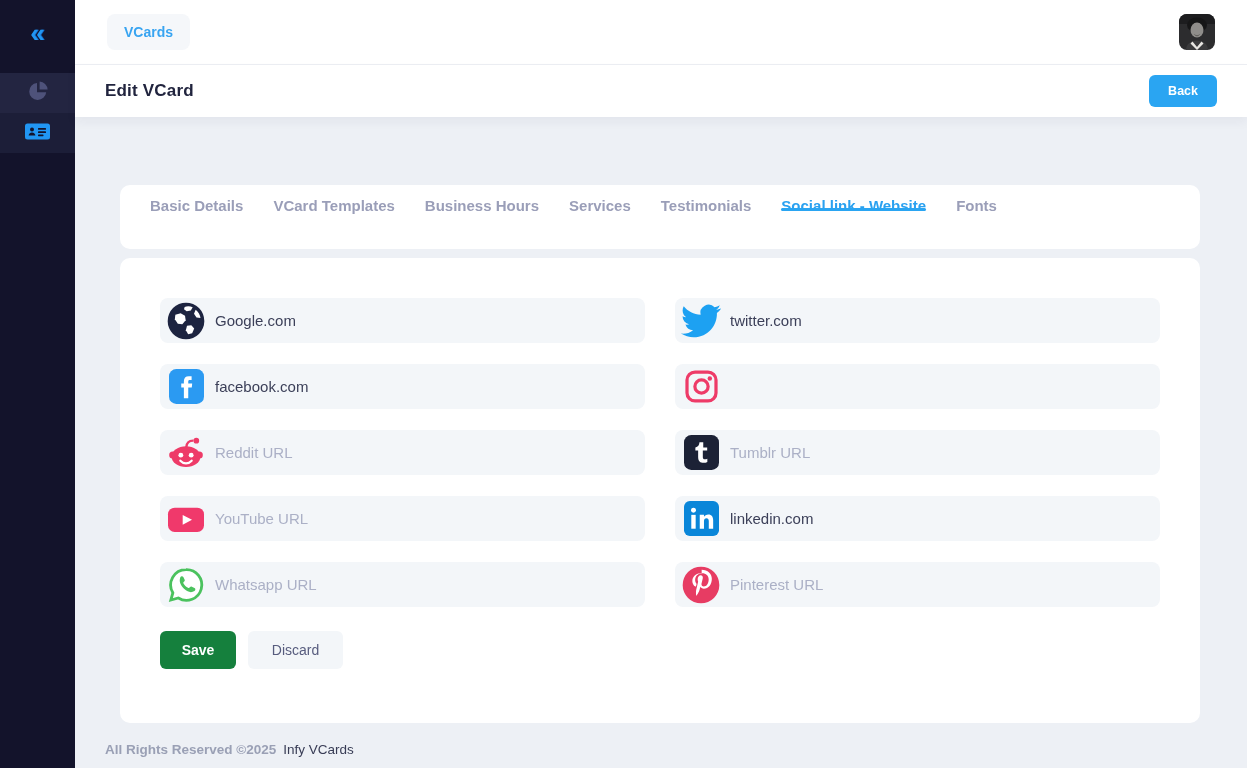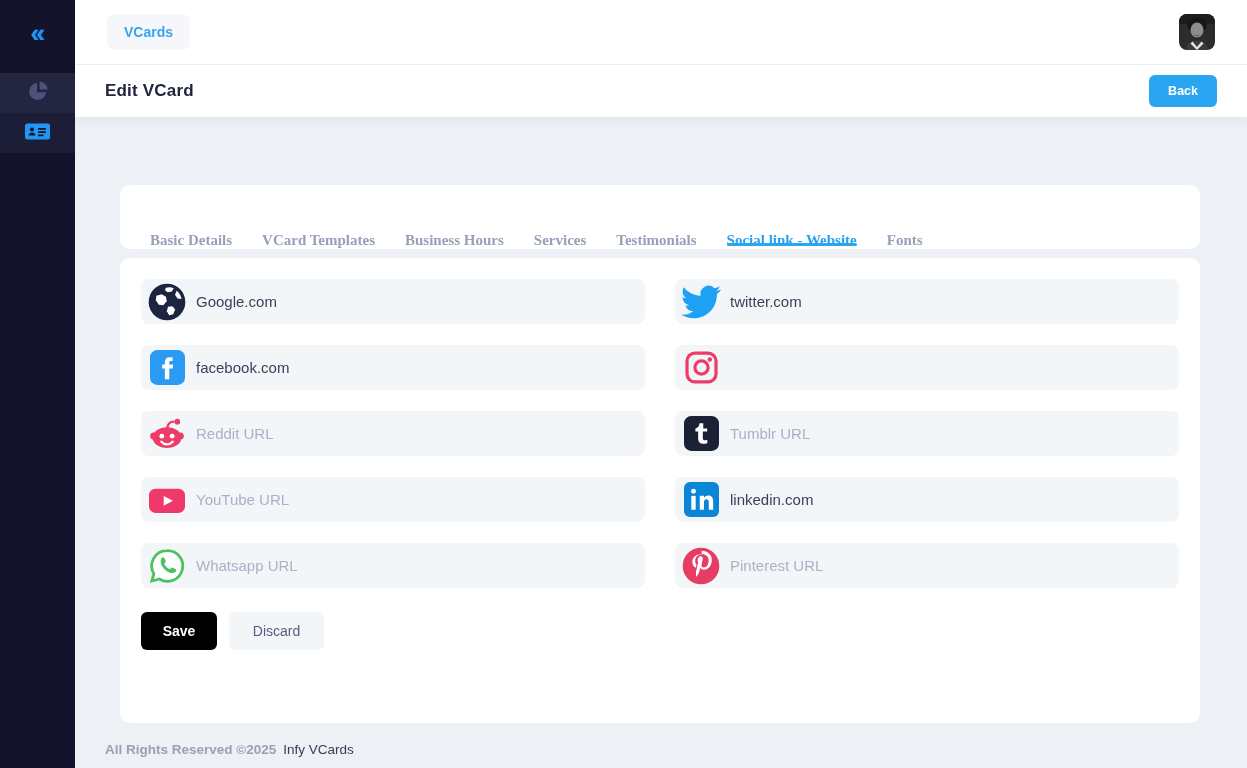--- a/index.html
+++ b/index.html
@@ -58,34 +58,34 @@
     padding:9px 19px; cursor:pointer;
   }
   
   .content { flex:1; position:relative; overflow:hidden; }
   .card {
     background:#fff; border-radius:10px;
     margin:0 47px 0 45px;
   }
   .tabs-card {
     margin-top:68px; height:64px;
-    display:flex; align-items:flex-end; padding:0 30px;font-family:Liberation Serif, serif;
+    display:flex; align-items:flex-start; padding:12px 30px;
   }
   .tab {
     display:flex; align-items:center; position:relative;
     margin-right:30px; font-size:15px; font-weight:bold; color:#9a9eb8;
     cursor:pointer; white-space:nowrap;
   }
   .tab.active { color:#2aa1f0; }
   .tab.active::after {
     content:""; position:absolute; left:0; right:0; bottom:3px;
     height:3px; background:#2aa5f2; border-radius:3px;
   }
   .form-card {
-    margin-top:9px; height:465px; padding:21px;
+    margin-top:9px; height:465px; padding:40px;
   }
   .fields-grid {
     display:grid; grid-template-columns:1fr 1fr;
     column-gap:30px; row-gap:21px;
   }
   .field {
     height:45px; background:#f3f6f9; border-radius:8px;
     display:flex; align-items:center; padding:0 12px 0 3px;
   }
   .field .icon-slot {
@@ -93,21 +93,21 @@
     flex-shrink:0;
   }
   .field input {
     flex:1; border:none; outline:none; background:transparent;
     font-family:inherit; font-size:15px; color:#3b3f58; font-weight:500;
     height:100%; padding-left:6px;
   }
   .field input::placeholder { color:#abb0c6; opacity:1; font-weight:500; }
   .actions { margin-top:24px; display:flex; gap:12px; }
   .save-btn {
-    background:#000000; color:#fff; border:none; border-radius:6px;
+    background:#15803d; color:#fff; border:none; border-radius:6px;
     font-family:inherit; font-size:14px; font-weight:bold;
     width:76px; height:38px; cursor:pointer;
   }
   .discard-btn {
     background:#f3f6f9; color:#575c7e; border:none; border-radius:6px;
     font-family:inherit; font-size:14px; font-weight:500;
     width:95px; height:38px; cursor:pointer;
   }
   .footer {
     position:absolute; left:30px; bottom:11px;

